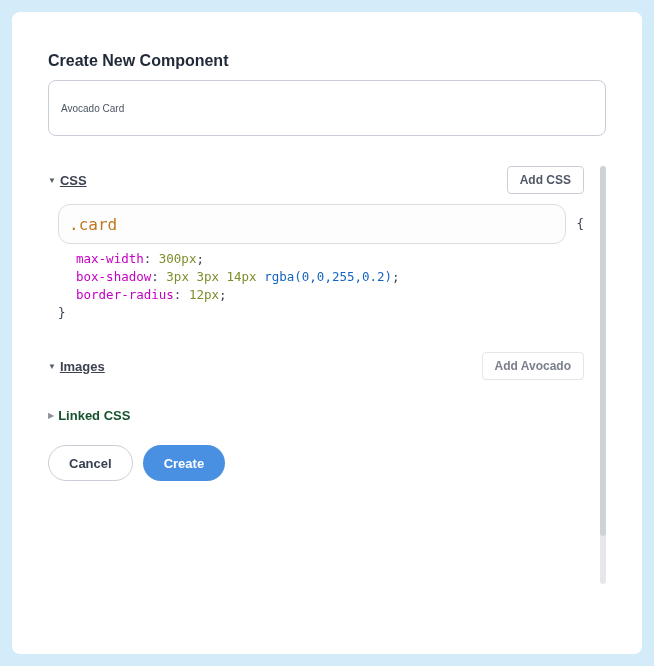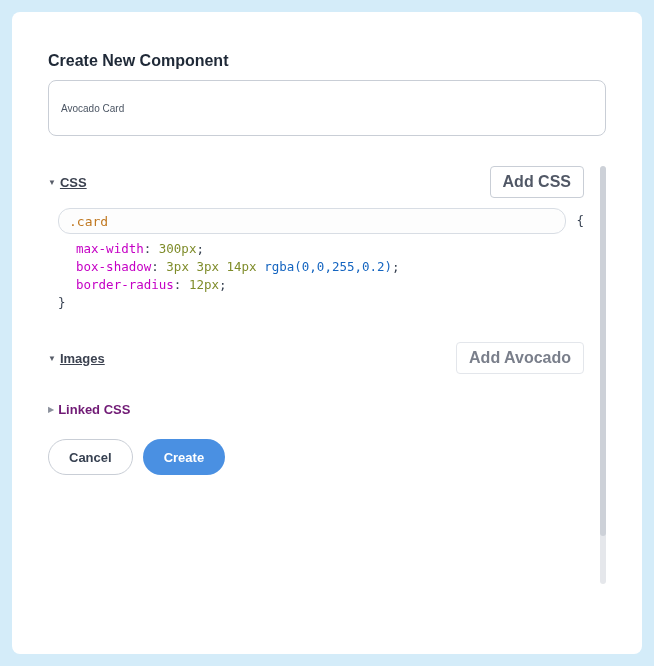--- a/index.html
+++ b/index.html
@@ -79,46 +79,46 @@
     .section-head .label {
       font-size: 13px;
       font-weight: 700;
       color: #3c4250;
       text-decoration: underline;
     }
     .pill-btn {
       border: 1px solid #c9ced6;
       background: #fff;
       color: #515866;
-      font-size: 16px;
+      font-size: 12px;
       font-weight: 600;
       padding: 6px 12px;
       border-radius: 4px;
       cursor: pointer;
     }
     .css-block {
       margin: 10px 0 30px 10px;
       font-family: ui-monospace, SFMono-Regular, Menlo, Consolas, monospace;
       font-size: 12.5px;
       line-height: 18px;
     }
     .css-top {
       display: flex;
       align-items: center;
       gap: 10px;
       margin-bottom: 6px;
     }
     .selector-input {
       flex: 1;
-      height: 26px;
+      height: 40px;
       border: 1px solid #d8dde4;
       border-radius: 12px;
       padding: 0 10px;
       font-family: inherit;
-      font-size: 13px;
+      font-size: 16px;
       color: #c07820;
       background: #fdfdfd;
       outline: none;
     }
     .brace { color: #374151; }
     .css-line { padding-left: 18px; white-space: pre; }
     .prop { color: #c500c5; }
     .colon { color: #374151; }
     .numval { color: #7f8c2a; }
     .rgbaval { color: #1565c0; }
@@ -177,21 +177,21 @@
       cursor: pointer;
       margin-bottom: 22px;
     }
     .linked-row .chev {
       font-size: 8px;
       color: #8b909c;
     }
     .linked-row .label {
       font-size: 13px;
       font-weight: 700;
-      color: #701a75;
+      color: #14532d;
     }
     .footer-buttons {
       display: flex;
       gap: 10px;
     }
     .btn {
       height: 36px;
       padding: 0 20px;
       border-radius: 18px;
       font-size: 13px;

